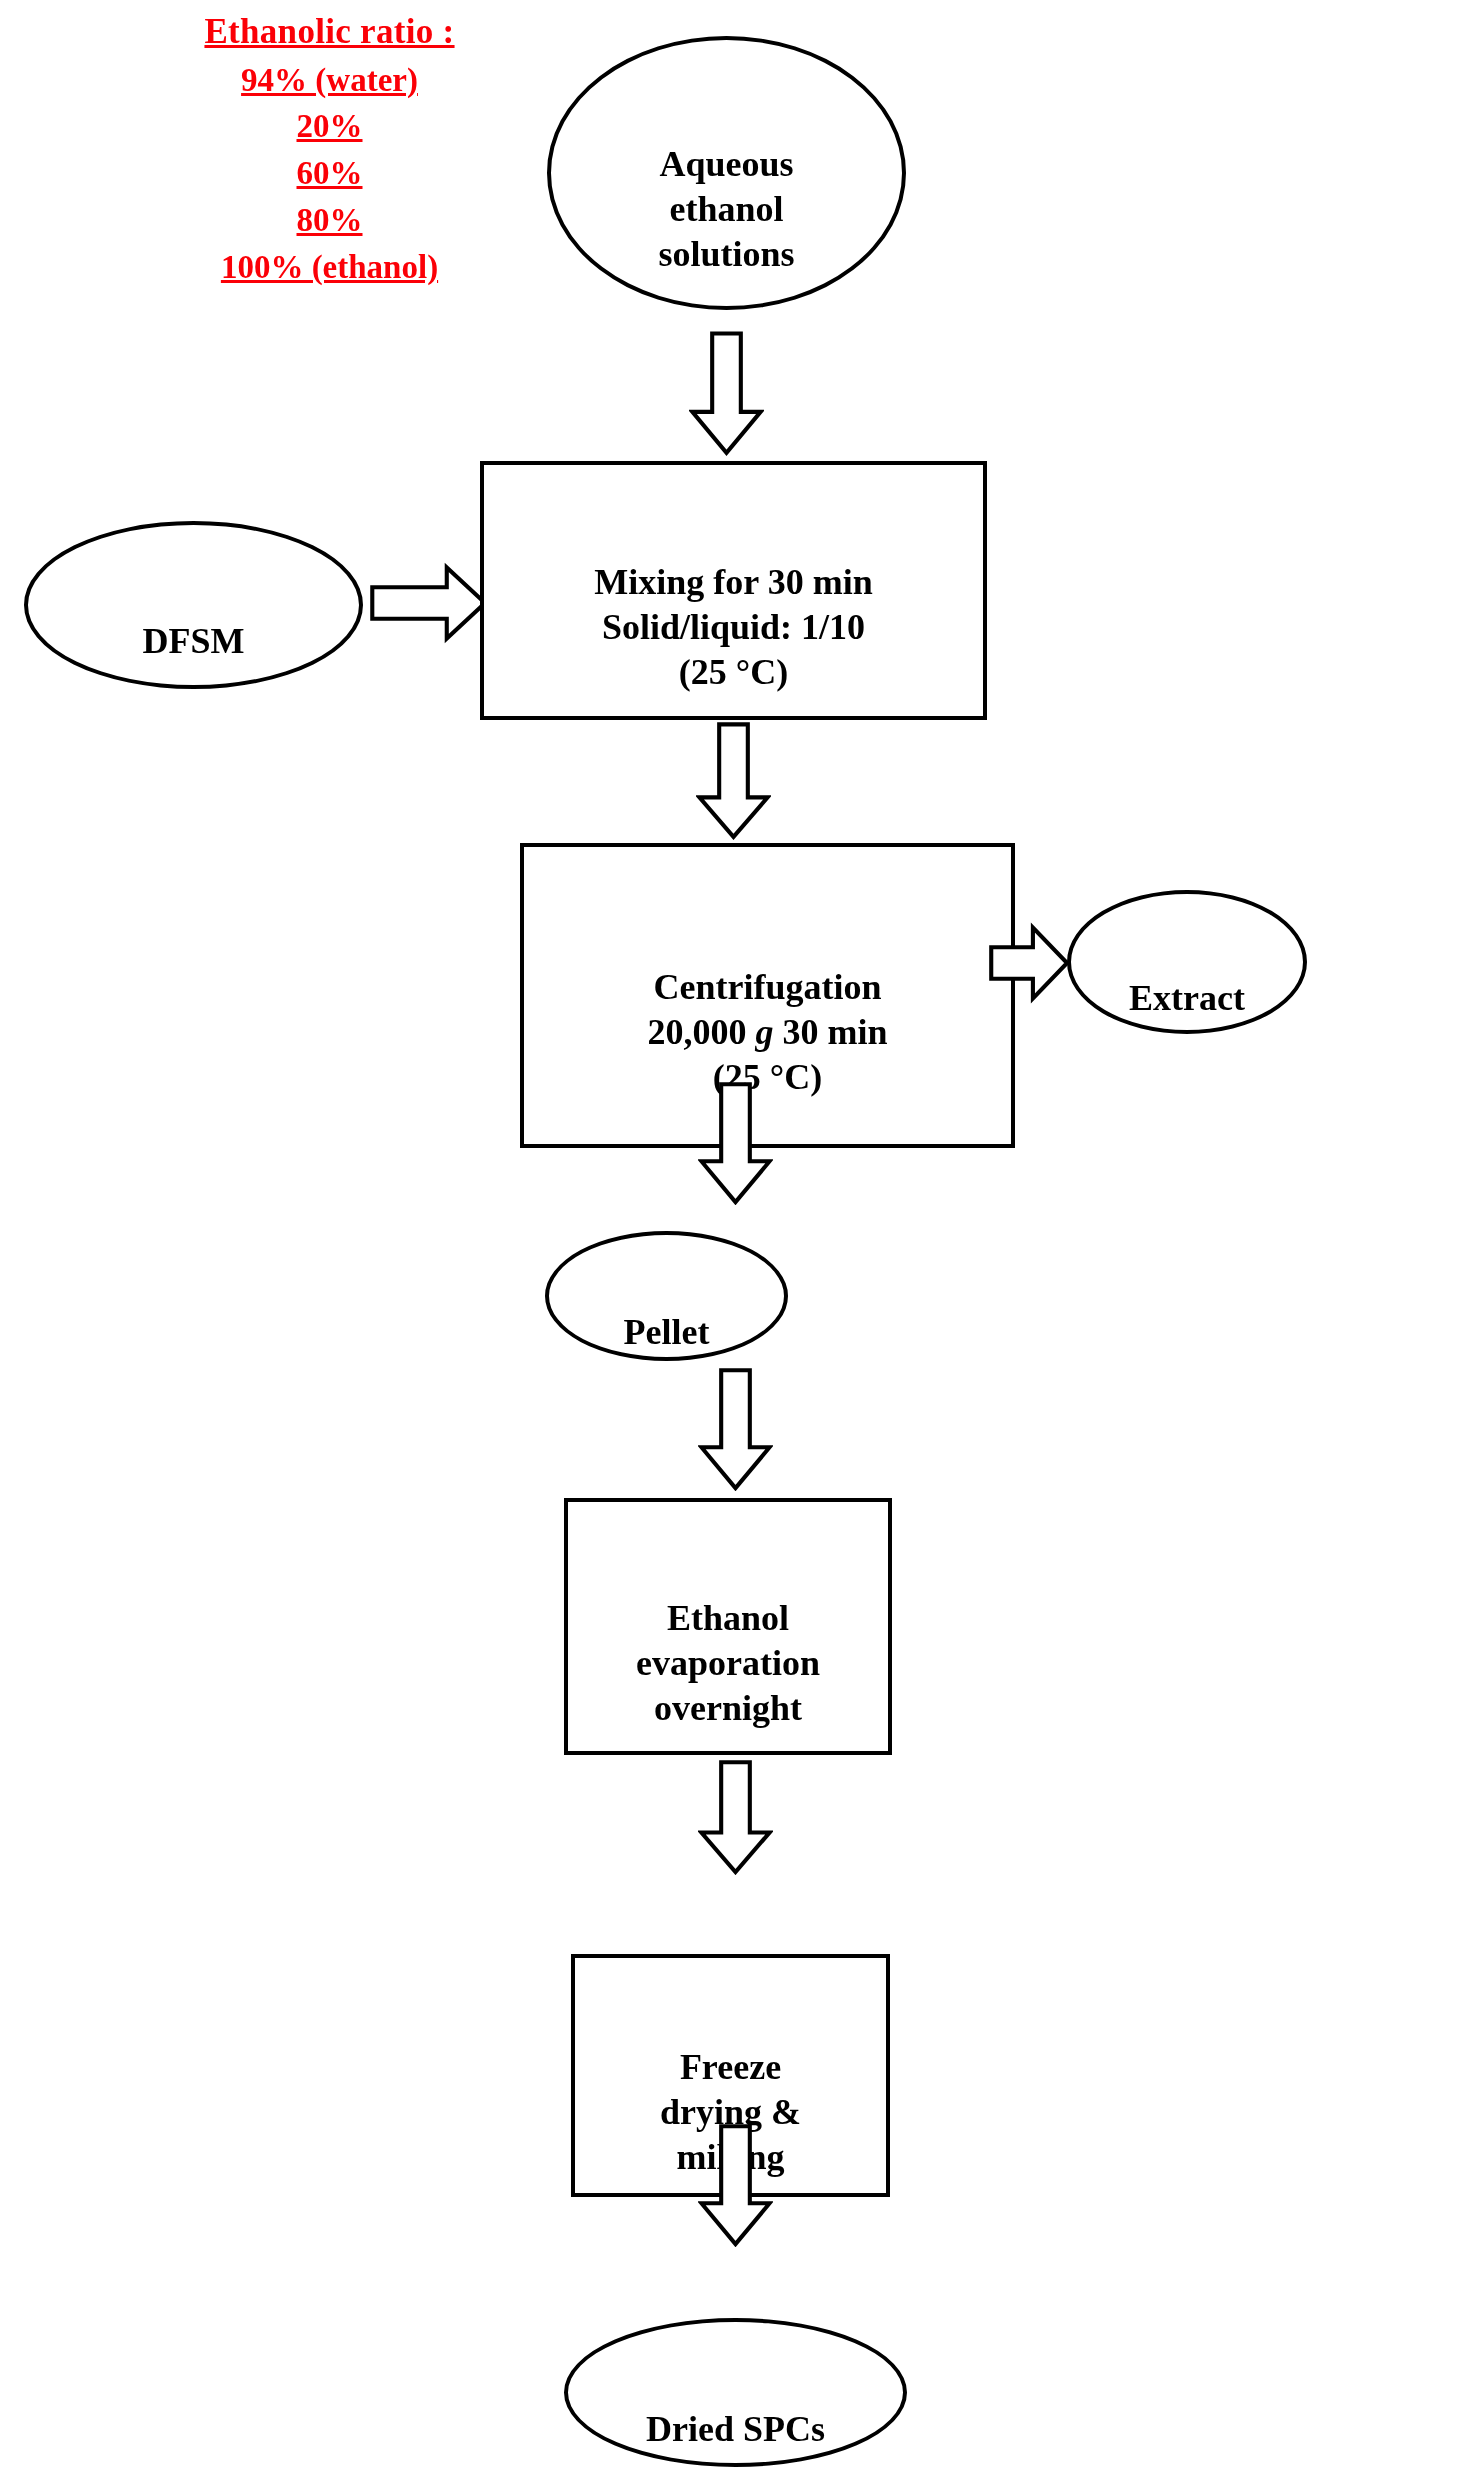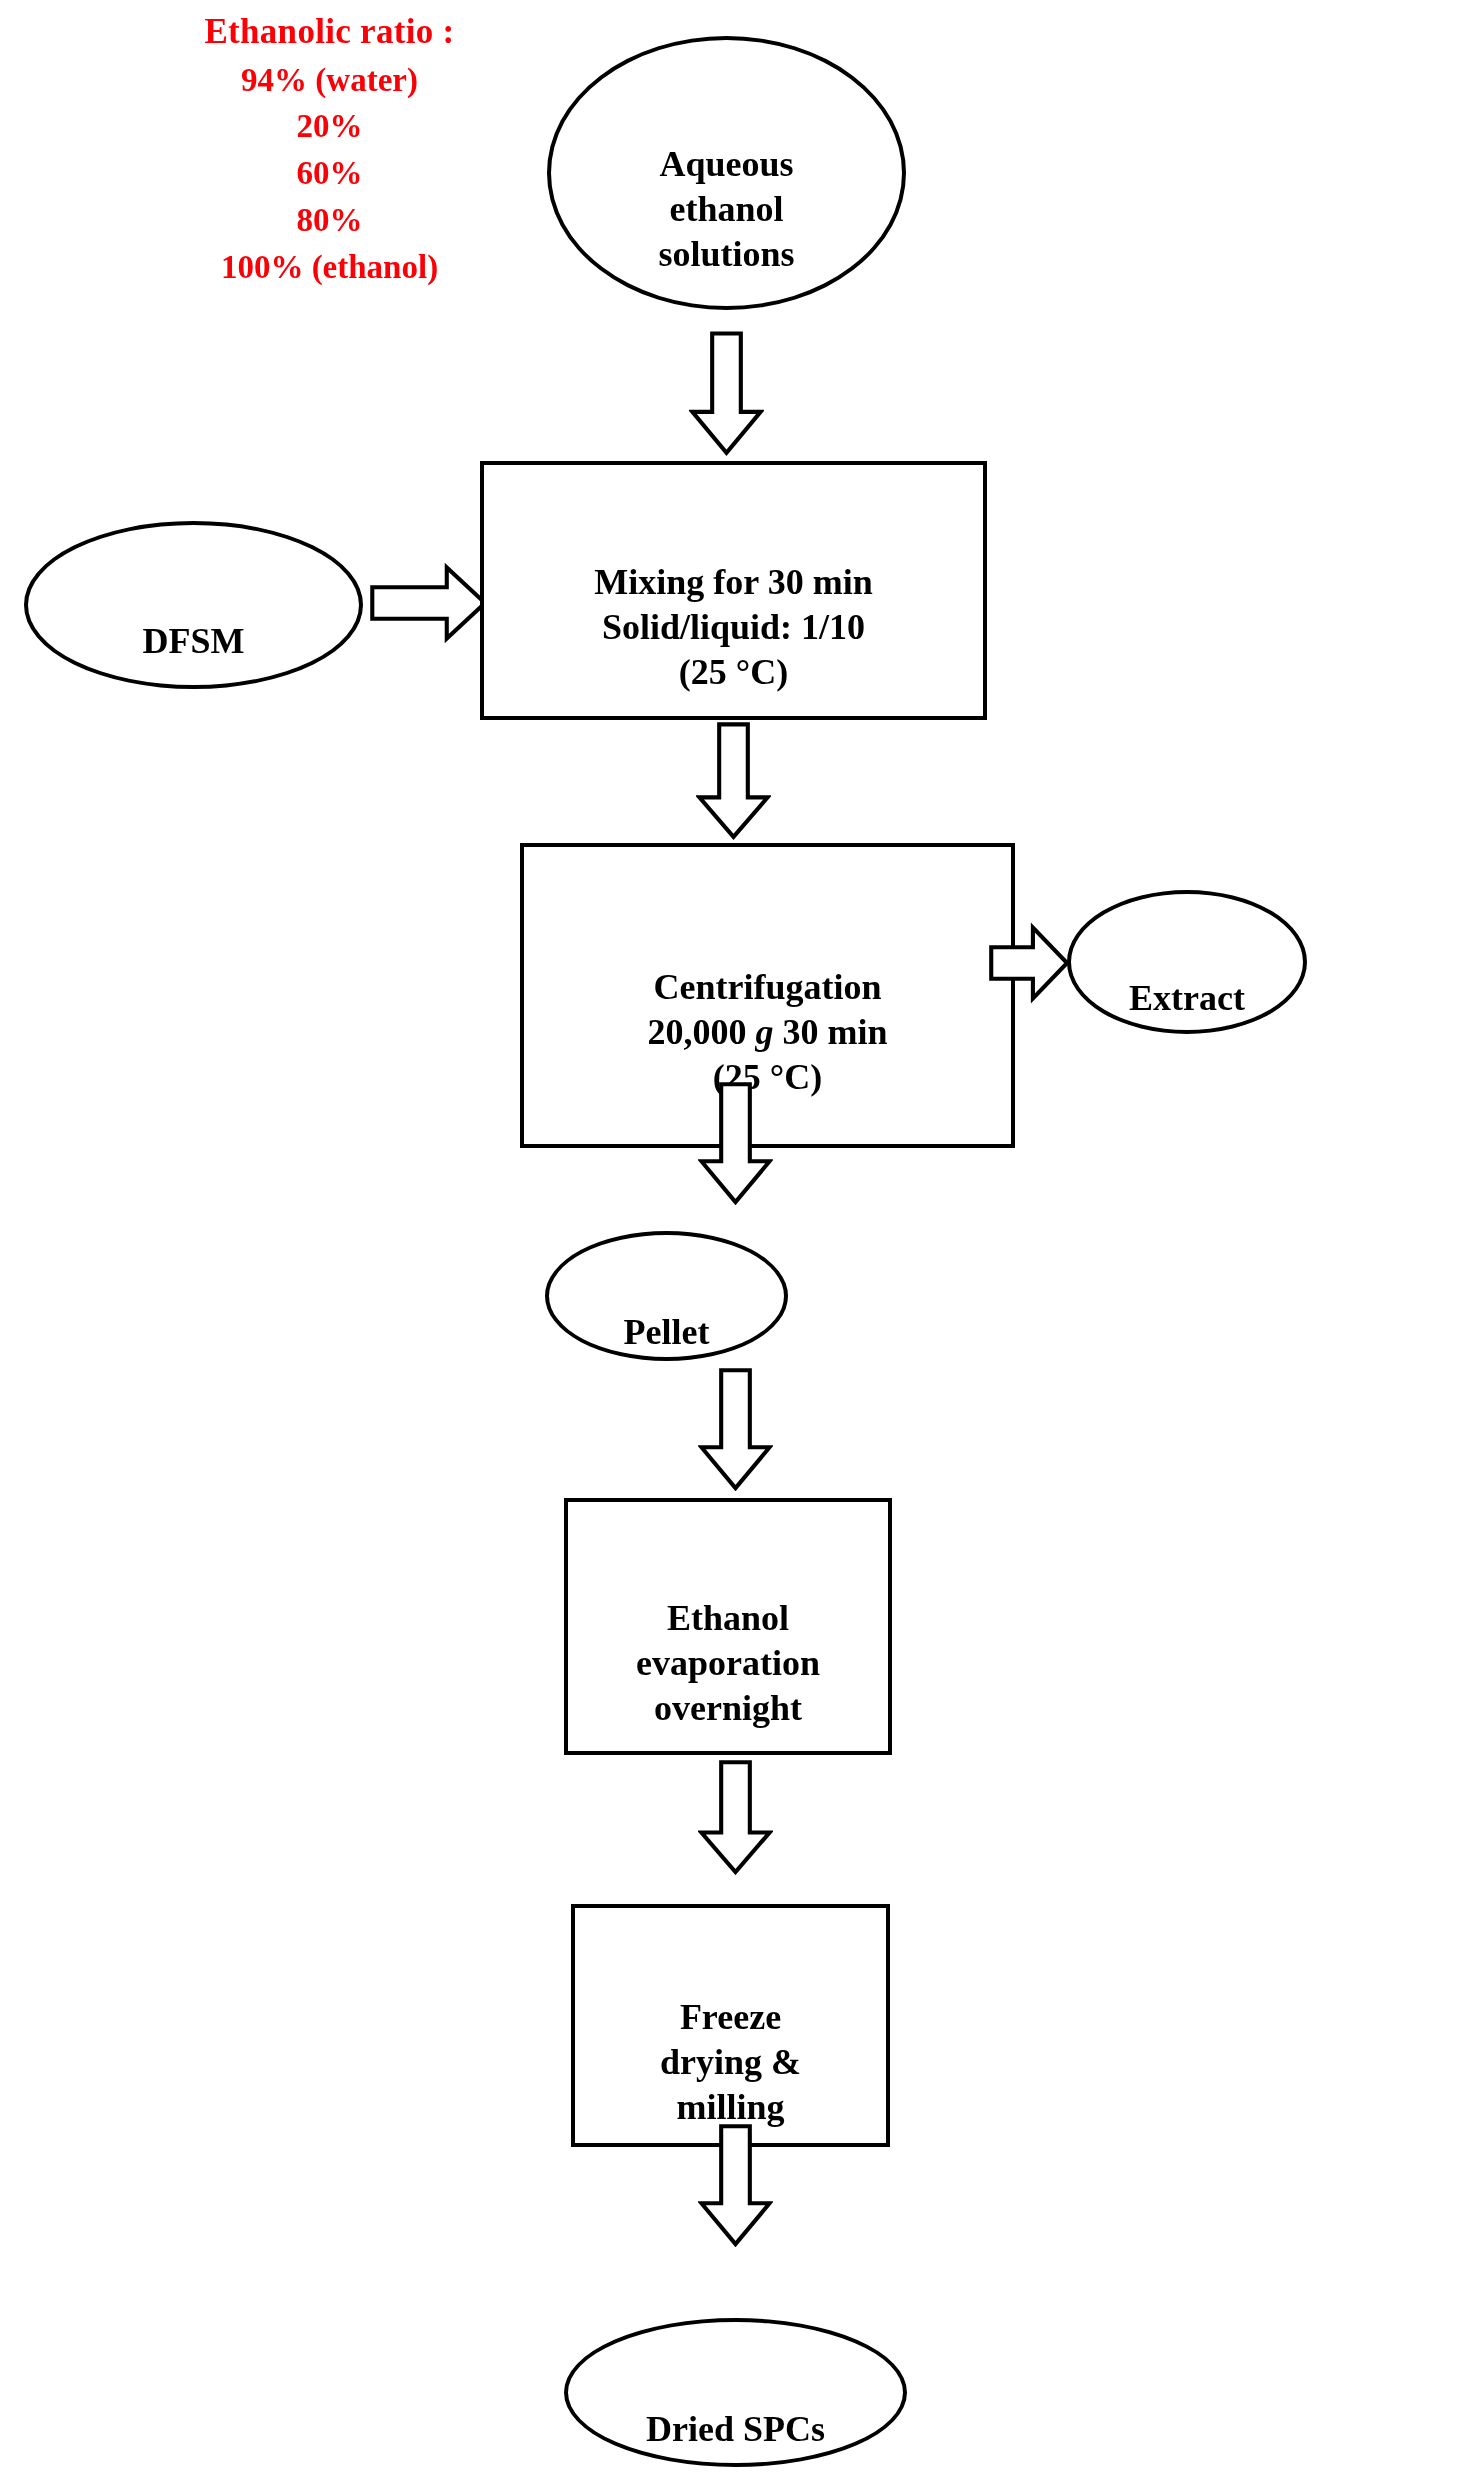--- a/index.html
+++ b/index.html
@@ -8,21 +8,21 @@
     background: #ffffff;
   }
   #canvas {
     position: relative;
     width: 1484px;
     height: 2475px;
     background: #ffffff;
     font-family: "Liberation Serif", "DejaVu Serif", serif;
     overflow: hidden;
   }
-  .abs { position: absolute; }
+  .abs { position: absolute; text-decoration: underline; }
 
   
   .legend {
     left: 110px;
     top: 6.9px;
     width: 439px;
     text-align: center;
     color: #fb0007;
     font-weight: bold;
     font-size: 33px;
@@ -166,21 +166,21 @@
       <span class="line">overnight</span>
     </div>
   </div>
 
   <div class="abs" style="left:698px; top:1760px; width:75px; height:115px;">
     <svg class="arrow-svg" width="75" height="115" viewBox="0 0 110 168" xmlns="http://www.w3.org/2000/svg">
       <polygon points="34,3 76,3 76,106 105,106 55,164 5,106 34,106" fill="#ffffff" stroke="#000000" stroke-width="6" stroke-linejoin="miter"></polygon>
     </svg>
   </div>
 
-  <div class="abs rect-shape" style="left:571px; top:1904px; width:319px; height:243px;">
+  <div class="abs rect-shape" style="left:571px; top:1954px; width:319px; height:243px;">
     <div class="node-text fs-52">
       <span class="line">Freeze</span>
       <span class="line">drying &amp;</span>
       <span class="line">milling</span>
     </div>
   </div>
 
   <div class="abs" style="left:698px; top:2124px; width:75px; height:123px;">
     <svg class="arrow-svg" width="75" height="123" viewBox="0 0 110 180" xmlns="http://www.w3.org/2000/svg">
       <polygon points="34,3 76,3 76,116 105,116 55,176 5,116 34,116" fill="#ffffff" stroke="#000000" stroke-width="6" stroke-linejoin="miter"></polygon>

